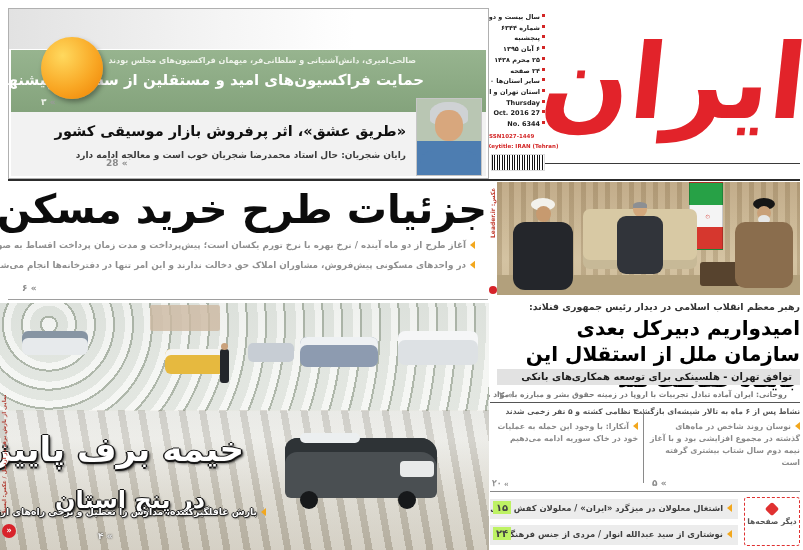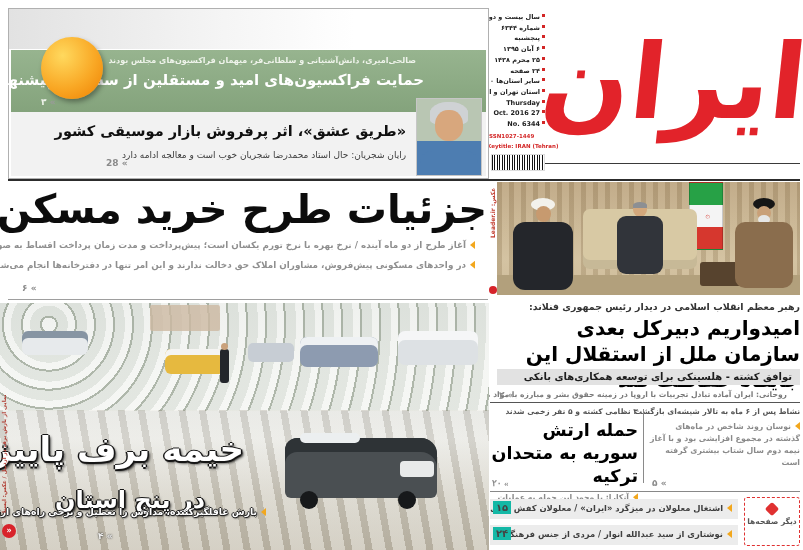--- a/index.html
+++ b/index.html
@@ -29,21 +29,21 @@
         background:linear-gradient(180deg,#97b48f,#84a37c);}
   .gk{position:absolute;top:6px;left:110px;right:70px;text-align:center;font-size:8px;
         color:#eef3ea;font-weight:bold;white-space:nowrap;}
   .gh{position:absolute;top:21px;left:70px;right:62px;text-align:center;font-size:15px;
         color:#ffffff;font-weight:bold;white-space:nowrap;}
   .sun{position:absolute;left:32px;top:28px;width:62px;height:62px;border-radius:50%;
         background:radial-gradient(circle at 35% 30%,#ffd95e,#f9a825 55%,#ee7f00);
         box-shadow:2px 3px 5px rgba(0,0,0,.35);}
   .music{position:absolute;left:2px;top:103px;width:475px;height:64px;background:#f2f2f2;}
   .mh{position:absolute;top:11px;right:80px;font-size:14.5px;font-weight:bold;color:#101010;white-space:nowrap;}
-  .ms{position:absolute;top:38px;right:80px;font-size:9px;font-weight:normal;color:#3c3c3c;white-space:nowrap;}
+  .ms{position:absolute;top:38px;right:80px;font-size:9px;font-weight:bold;color:#3c3c3c;white-space:nowrap;}
   .portrait{position:absolute;right:4px;top:-14px;width:64px;height:76px;overflow:hidden;
         background:linear-gradient(180deg,#b9c6b3 55%,#4d7db1 55%);border:1px solid #c6c6c6;}
   .p-hair{position:absolute;top:3px;left:13px;width:38px;height:22px;border-radius:50% 50% 20% 20%;background:#cfd2d4;}
   .p-face{position:absolute;top:11px;left:18px;width:28px;height:31px;border-radius:46%;background:#d8a77d;}
   .p-body{position:absolute;bottom:0;left:3px;width:58px;height:24px;border-radius:12px 12px 0 0;background:#4d7db1;}
 
   
   .pg{position:absolute;font-size:9px;font-weight:bold;color:#8a8a8a;direction:ltr;white-space:nowrap;}
   .gm{color:#9a9a9a;}
   .mark{display:inline-block;width:5px;height:8px;background:#f2a71d;
@@ -104,21 +104,21 @@
   .spg{left:492px;top:478px;font-family:Liberation Serif, serif;}
 
   
   .obox{position:absolute;left:744px;top:497px;width:56px;height:49px;border:1px dashed #e03131;
         border-radius:3px;text-align:center;box-sizing:border-box;}
   .obm{width:10px;height:10px;background:#e03131;margin:6px auto 3px;transform:rotate(45deg);border-radius:2px;}
   .olabel{font-size:7.6px;font-weight:bold;color:#555;line-height:1.25;}
   .orow{position:absolute;left:490px;width:248px;height:20px;background:#ececec;}
   .orow1{top:499px;} .orow2{top:525px;}
   .ortext{position:absolute;right:6px;top:4px;font-size:8.4px;font-weight:bold;color:#3f3f3f;white-space:nowrap;}
-  .opn{position:absolute;left:3px;top:2px;font-size:10px;font-weight:bold;color:#444;background:#14b8a6;padding:1px 3px;}
+  .opn{position:absolute;left:3px;top:2px;font-size:10px;font-weight:bold;color:#444;background:#bef264;padding:1px 3px;}
 
   
   .snow{position:absolute;left:0;top:303px;width:489px;height:247px;overflow:hidden;
         background:linear-gradient(180deg,#a9b2b2,#dfe3e3 26%,#eeefed 55%,#d5d2c8 78%,#c6c0b2);}
   .trees{position:absolute;left:0;top:0;width:100%;height:108px;opacity:.9;
         background:repeating-radial-gradient(circle at 10% 20%,#f7f8f5 0 7px,#a9b2a4 7px 9px,#e2e6e0 9px 19px);}
   .tracks{position:absolute;left:0;bottom:0;width:100%;height:140px;opacity:.65;
         background:repeating-linear-gradient(80deg,rgba(122,112,92,.35) 0 7px,rgba(236,234,227,.6) 7px 20px);}
   .snow-title{position:absolute;left:16px;top:126px;width:228px;text-align:center;color:#fff;font-weight:bold;
         text-shadow:-1.5px 0 #161616,1.5px 0 #161616,0 1.5px #161616,0 -1.5px #161616,2px 2px 3px #000;}
@@ -216,36 +216,35 @@
       <span class="fh" style="left:22px;top:8px;width:14px;height:14px;background:#c9a078"></span>
       <span class="fh" style="left:23px;top:17px;width:12px;height:9px;background:#e6e6e6"></span>
       <span class="fb" style="left:0;top:24px;width:58px;height:66px;background:#8a6d4d;border-radius:10px"></span>
     </div>
   </div>
   <div class="lcredit">عکس: Leader.ir</div>
   <div class="lcredit-dot"></div>
 
   <div class="lk">رهبر معظم انقلاب اسلامی در دیدار رئیس جمهوری فنلاند:</div>
   <div class="lhead">امیدواریم دبیرکل بعدی سازمان ملل از استقلال این جایگاه حفاظت کند</div>
-  <div class="lsub">توافق کشته - هلسینکی برای توسعه همکاری‌های بانکی</div>
+  <div class="lsub">توافق تهران - هلسینکی برای توسعه همکاری‌های بانکی</div>
   <div class="lnote">روحانی: ایران آماده تبادل تجربیات با اروپا در زمینه حقوق بشر و مبارزه با مواد مخدر است</div>
   <div class="pg npg"><span>۲</span> <span>«</span></div>
   <div class="rule-r1"></div>
 
   <div class="col col-bourse">
     <div class="ck">نشاط پس از ۶ ماه به تالار شیشه‌ای بازگشت</div>
     <div class="cb"><span class="mark"></span><span>نوسان روند شاخص در ماه‌های گذشته در مجموع افزایشی بود و با آغاز نیمه دوم سال شتاب بیشتری گرفته است</span></div>
   </div>
   <div class="pg bpg"><span>۵</span> <span>«</span></div>
 
   <div class="vdiv"></div>
 
   <div class="col col-syria">
     <div class="ck">۳ نظامی کشته و ۵ نفر زخمی شدند</div>
-    <div class="ch">حمله ارتش سوریه به متحدان ترکیه</div>
     <div class="cb"><span class="mark"></span><span>آنکارا: با وجود این حمله به عملیات خود در خاک سوریه ادامه می‌دهیم</span></div>
   </div>
   <div class="pg spg"><span>۲۰</span> <span>«</span></div>
   <div class="rule-r2"></div>
 
   <div class="obox">
     <div class="obm"></div>
     <div class="olabel">دیگر صفحه‌ها</div>
   </div>
   <div class="orow orow1">

